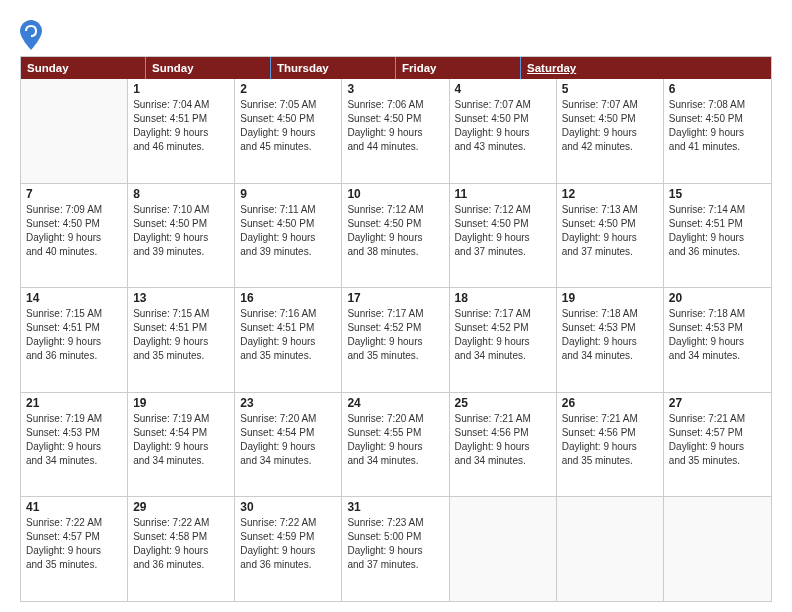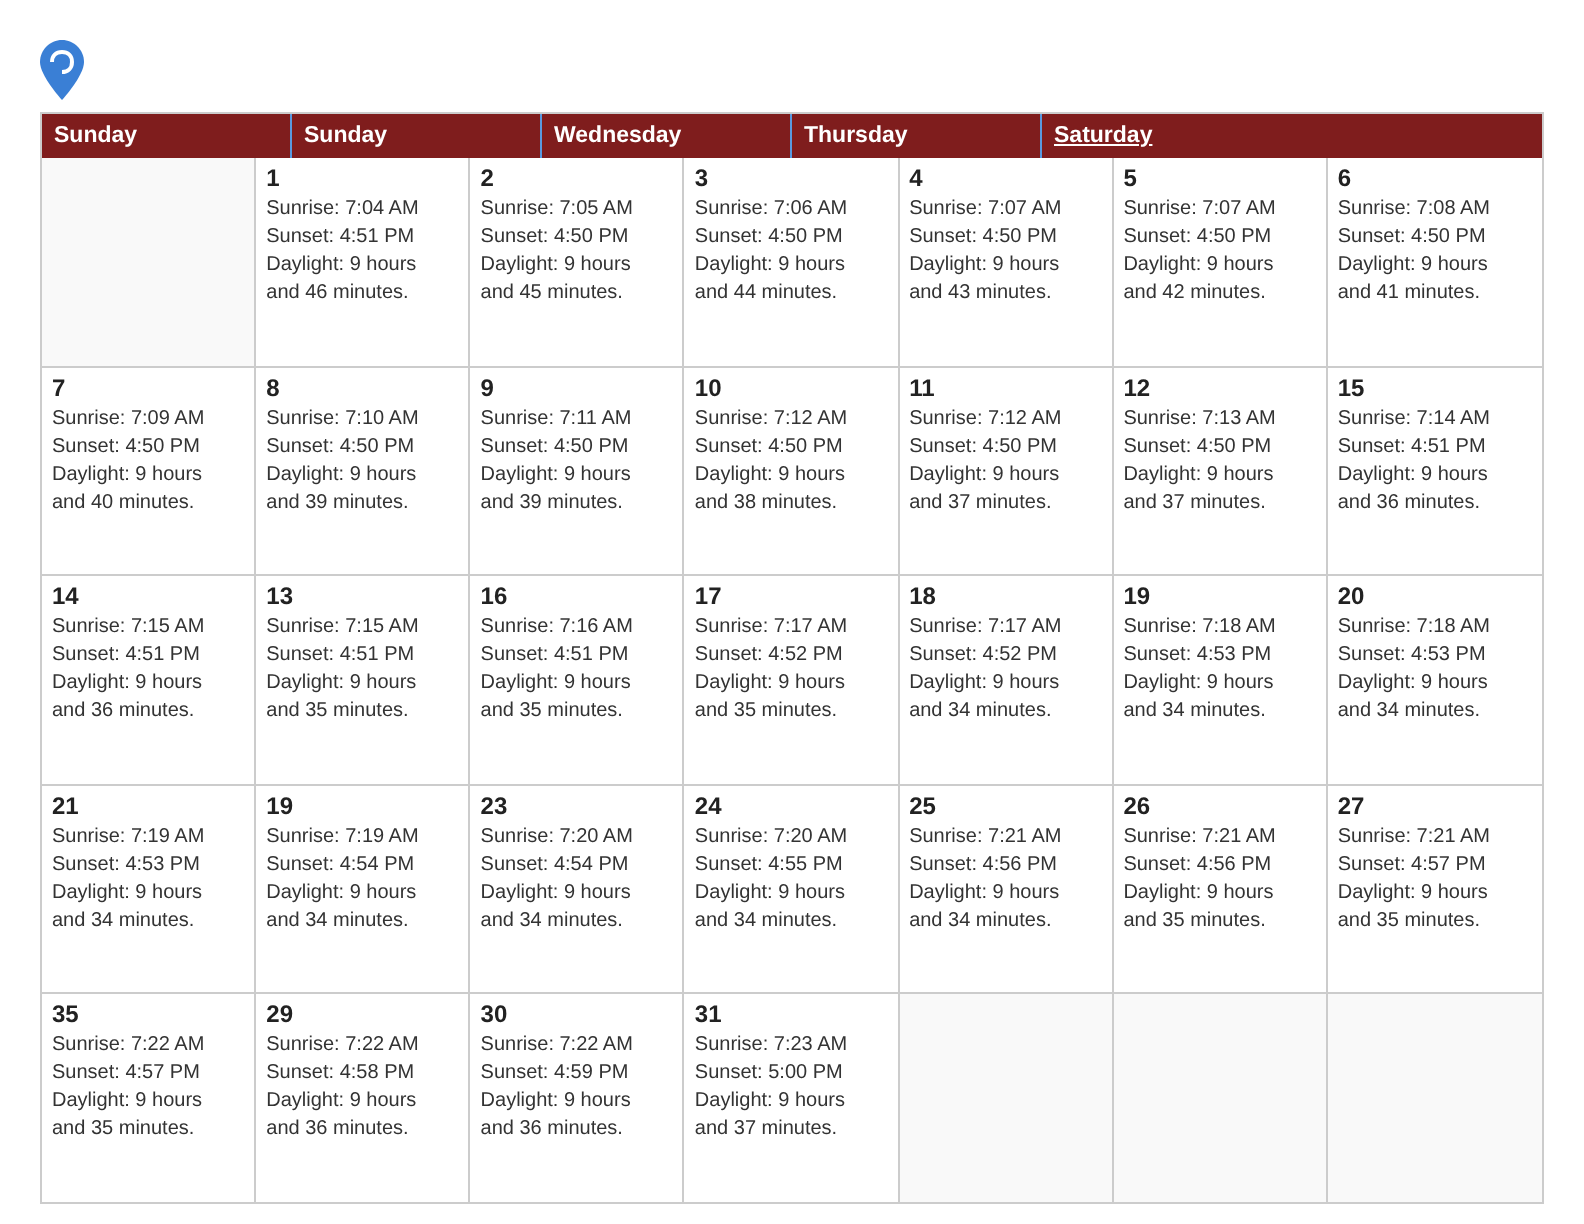--- a/index.html
+++ b/index.html
@@ -139,22 +139,22 @@
     <div class="title-block">
       <div class="month-title"></div>
       <div class="location"></div>
     </div>
   </div>
 
   <div class="calendar">
     <div class="cal-header">
     <div class="cal-header-cell">Sunday</div>
         <div class="cal-header-cell">Sunday</div>
-        <div class="cal-header-cell">Wednesday</div>
         <div class="cal-header-cell">Thursday</div>
+        <div class="cal-header-cell">Friday</div>
         <div class="cal-header-cell">Saturday</div>
       </div>
     <div class="cal-body">
     <div class="cal-row">
           <div class="cal-cell empty"></div>
           <div class="cal-cell">
             <span class="day-number">1</span>
             <div class="cell-info">Sunrise: 7:04 AM<br>Sunset: 4:51 PM<br>Daylight: 9 hours<br>and 46 minutes.</div>
           </div>
           <div class="cal-cell">
@@ -263,21 +263,21 @@
             <span class="day-number">26</span>
             <div class="cell-info">Sunrise: 7:21 AM<br>Sunset: 4:56 PM<br>Daylight: 9 hours<br>and 35 minutes.</div>
           </div>
           <div class="cal-cell">
             <span class="day-number">27</span>
             <div class="cell-info">Sunrise: 7:21 AM<br>Sunset: 4:57 PM<br>Daylight: 9 hours<br>and 35 minutes.</div>
           </div>
         </div>
         <div class="cal-row">
           <div class="cal-cell">
-            <span class="day-number">35</span>
+            <span class="day-number">41</span>
             <div class="cell-info">Sunrise: 7:22 AM<br>Sunset: 4:57 PM<br>Daylight: 9 hours<br>and 35 minutes.</div>
           </div>
           <div class="cal-cell">
             <span class="day-number">29</span>
             <div class="cell-info">Sunrise: 7:22 AM<br>Sunset: 4:58 PM<br>Daylight: 9 hours<br>and 36 minutes.</div>
           </div>
           <div class="cal-cell">
             <span class="day-number">30</span>
             <div class="cell-info">Sunrise: 7:22 AM<br>Sunset: 4:59 PM<br>Daylight: 9 hours<br>and 36 minutes.</div>
           </div>

